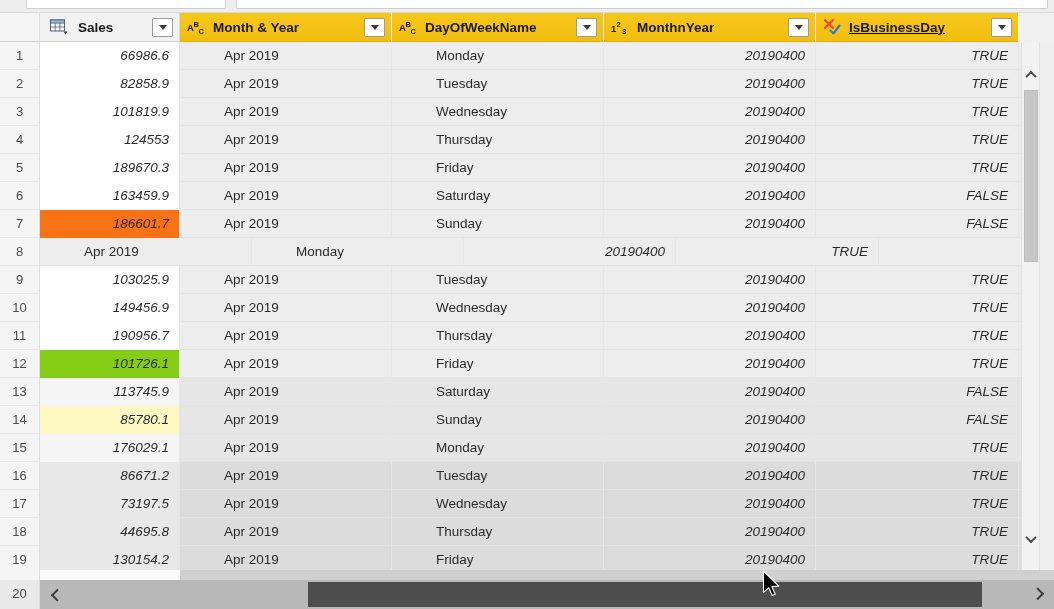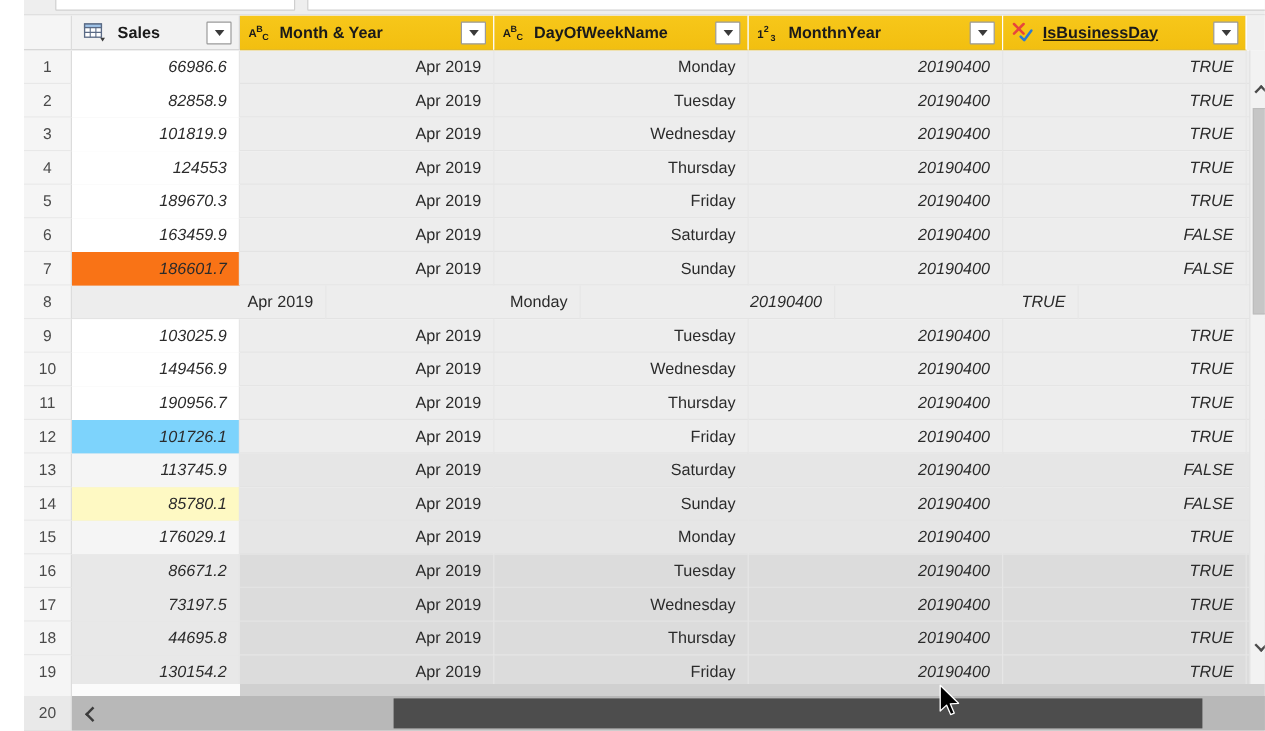--- a/index.html
+++ b/index.html
@@ -11,21 +11,20 @@
     overflow: hidden;
     background: #ffffff;
     font-family: "Liberation Sans", sans-serif;
   }
 
   #app {
     position: relative;
     width: 964px;
     height: 609px;
     background: #f4f4f4;
-    margin-left: 20px;
   }
 
   
   .top-strip {
     position: absolute;
     left: 0; top: 0;
     width: 1054px; height: 13px;
     background: #eeeeee;
     border-bottom: 1px solid #d8d8d8;
   }
@@ -180,21 +179,21 @@
     line-height: 27px;
     font-size: 13.5px;
     color: #2b2b2b;
     font-style: italic;
     padding: 0 10px;
     overflow: hidden;
     white-space: nowrap;
     border-right: 1px solid #e6e6e6;
   }
   .cell.num   { text-align: right; font-style: italic; }
-  .cell.text  { text-align: right;  font-style: normal; padding-left: 44px; }
+  .cell.text  { text-align: left;  font-style: normal; padding-left: 44px; }
   .cell.bool  { text-align: right; font-style: italic; }
 
   .cell.sales-col { background: #ffffff; }
 
   
   .vscroll {
     position: absolute;
     right: 15px;
     top: 29px;
     width: 18px;
@@ -493,21 +492,21 @@
         <div class="data-row" style="background: rgb(237, 237, 237);">
           <div class="rownum">11</div>
           <div class="cell num sales-col" style="flex: 0 0 140px; width: 140px; background: rgb(255, 255, 255);">190956.7</div>
           <div class="cell text" style="flex: 0 0 212px; width: 212px;">Apr 2019</div>
           <div class="cell text" style="flex: 0 0 212px; width: 212px;">Thursday</div>
           <div class="cell num" style="flex: 0 0 212px; width: 212px;">20190400</div>
           <div class="cell bool" style="flex: 0 0 203px; width: 203px;">TRUE</div>
         </div>
         <div class="data-row" style="background: rgb(237, 237, 237);">
           <div class="rownum">12</div>
-          <div class="cell num sales-col" style="flex: 0 0 140px; width: 140px; background: #7dd3fc;">101726.1</div>
+          <div class="cell num sales-col" style="flex: 0 0 140px; width: 140px; background: #84cc16;">101726.1</div>
           <div class="cell text" style="flex: 0 0 212px; width: 212px;">Apr 2019</div>
           <div class="cell text" style="flex: 0 0 212px; width: 212px;">Friday</div>
           <div class="cell num" style="flex: 0 0 212px; width: 212px;">20190400</div>
           <div class="cell bool" style="flex: 0 0 203px; width: 203px;">TRUE</div>
         </div>
         <div class="data-row" style="background: rgb(230, 230, 230);">
           <div class="rownum">13</div>
           <div class="cell num sales-col" style="flex: 0 0 140px; width: 140px; background: rgb(245, 245, 245);">113745.9</div>
           <div class="cell text" style="flex: 0 0 212px; width: 212px;">Apr 2019</div>
           <div class="cell text" style="flex: 0 0 212px; width: 212px;">Saturday</div>

